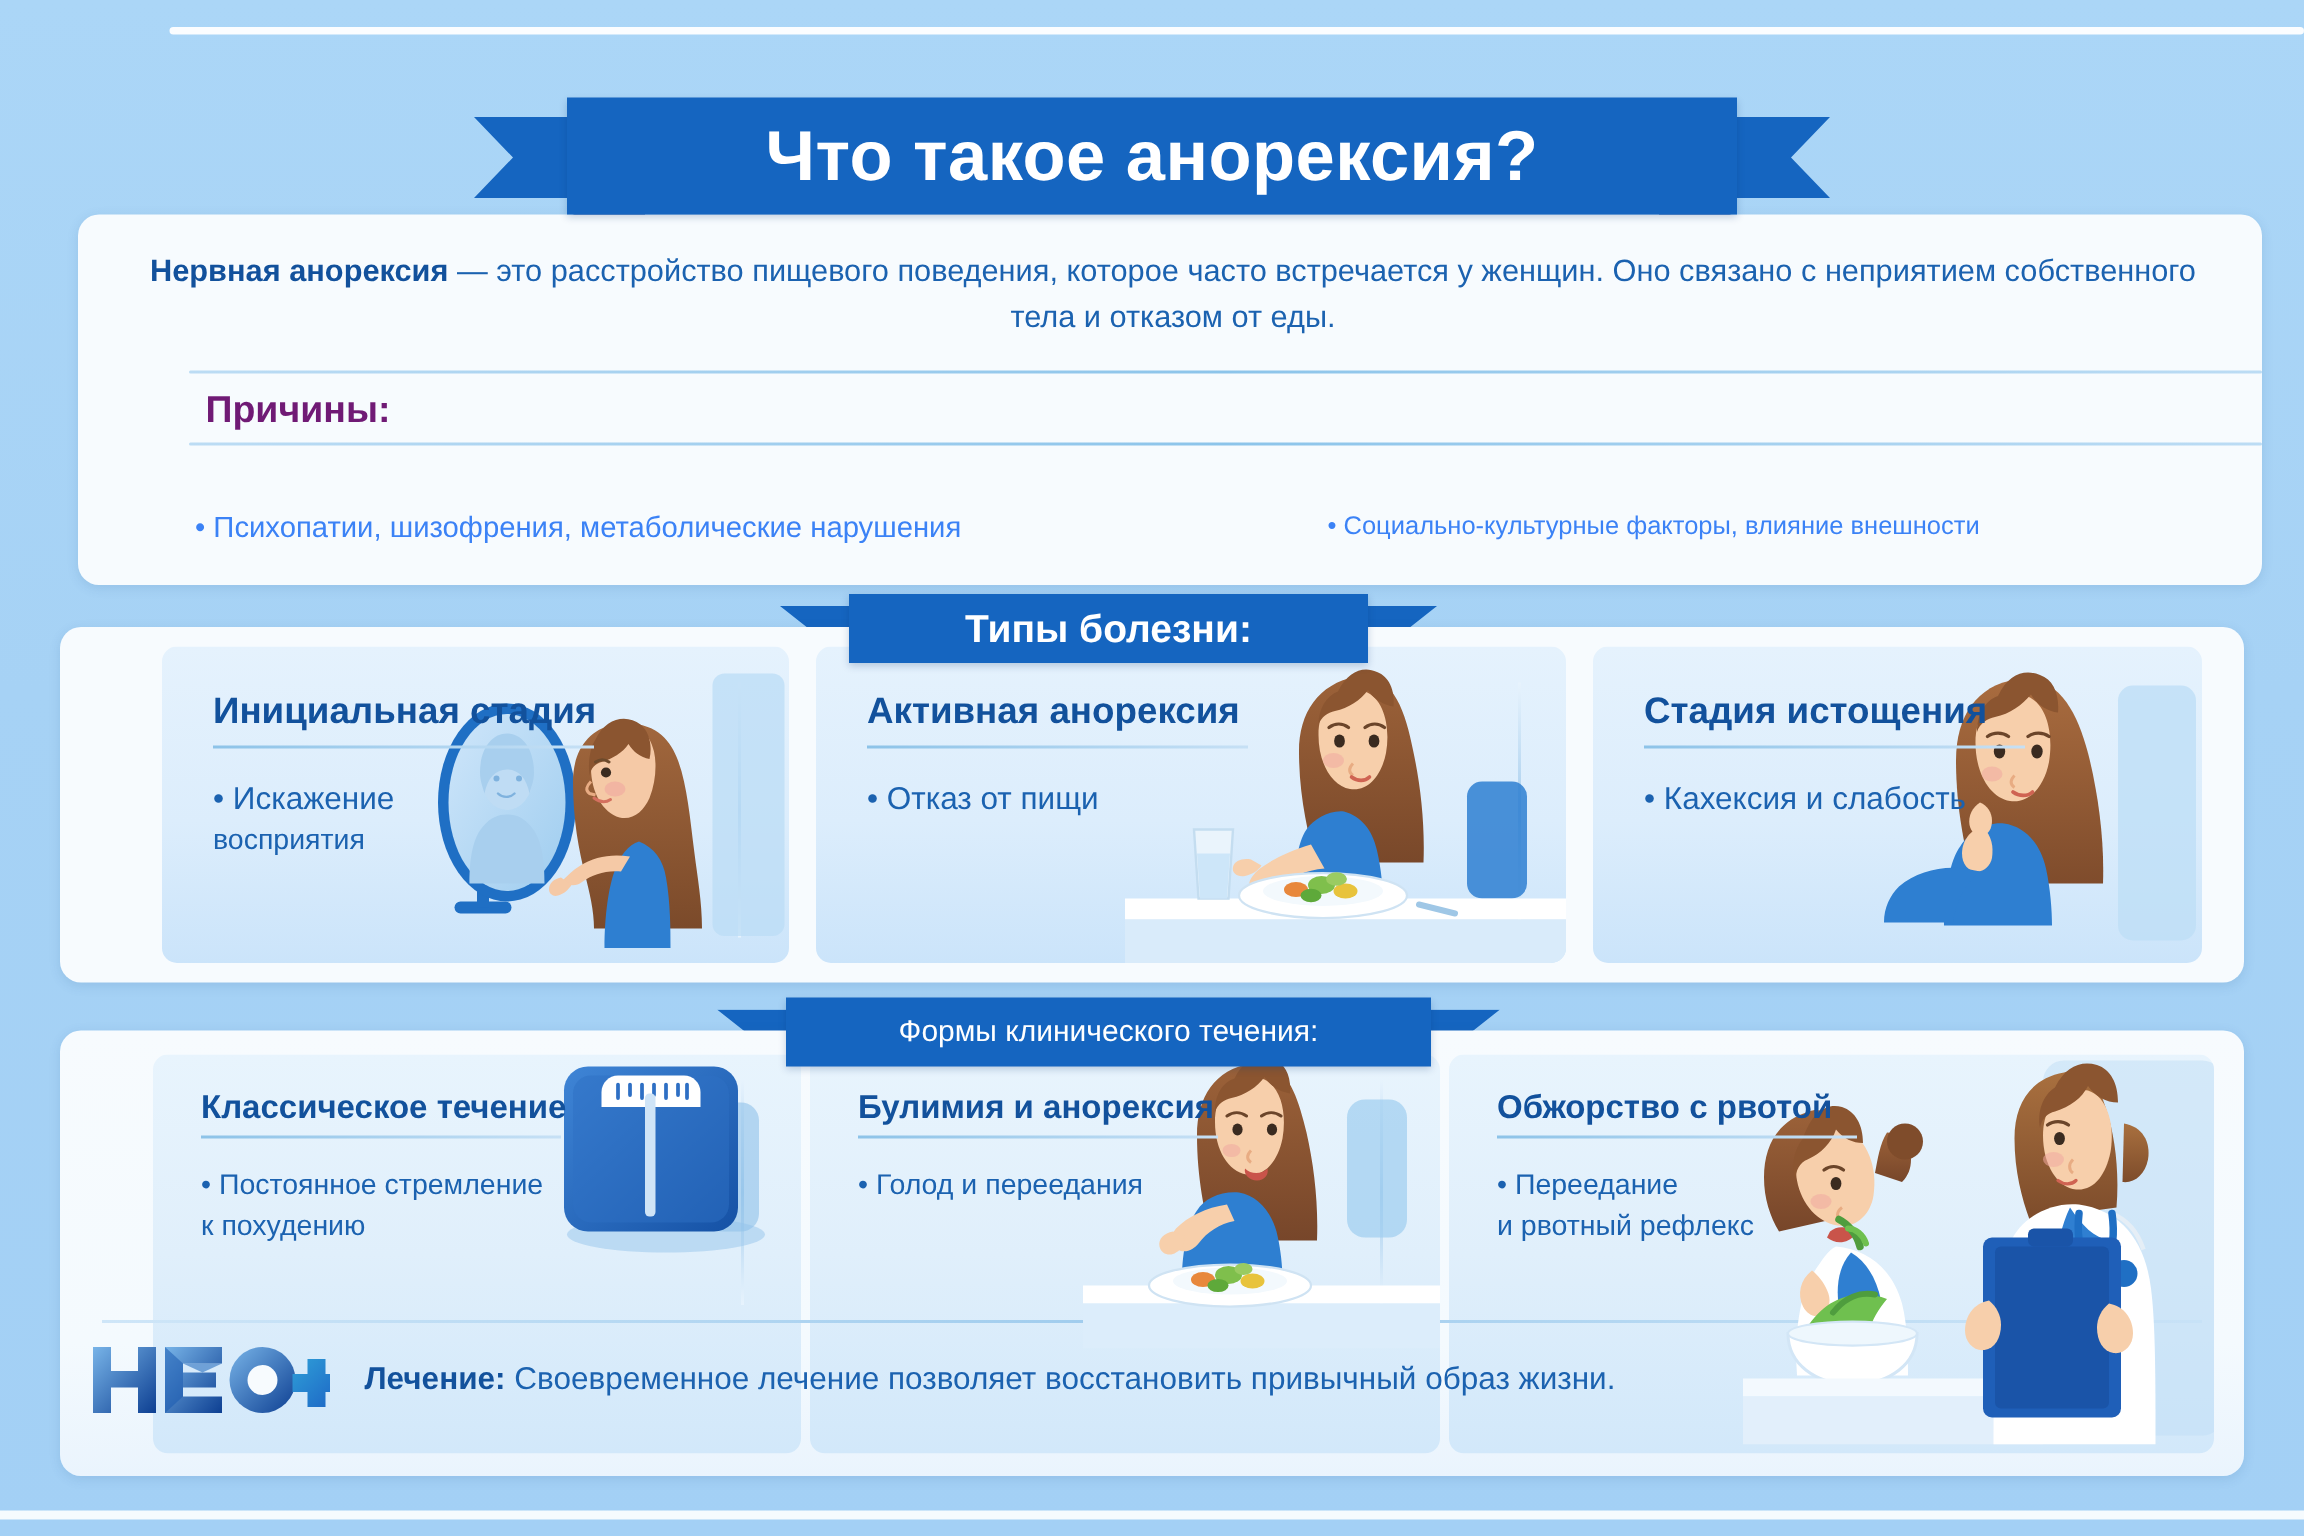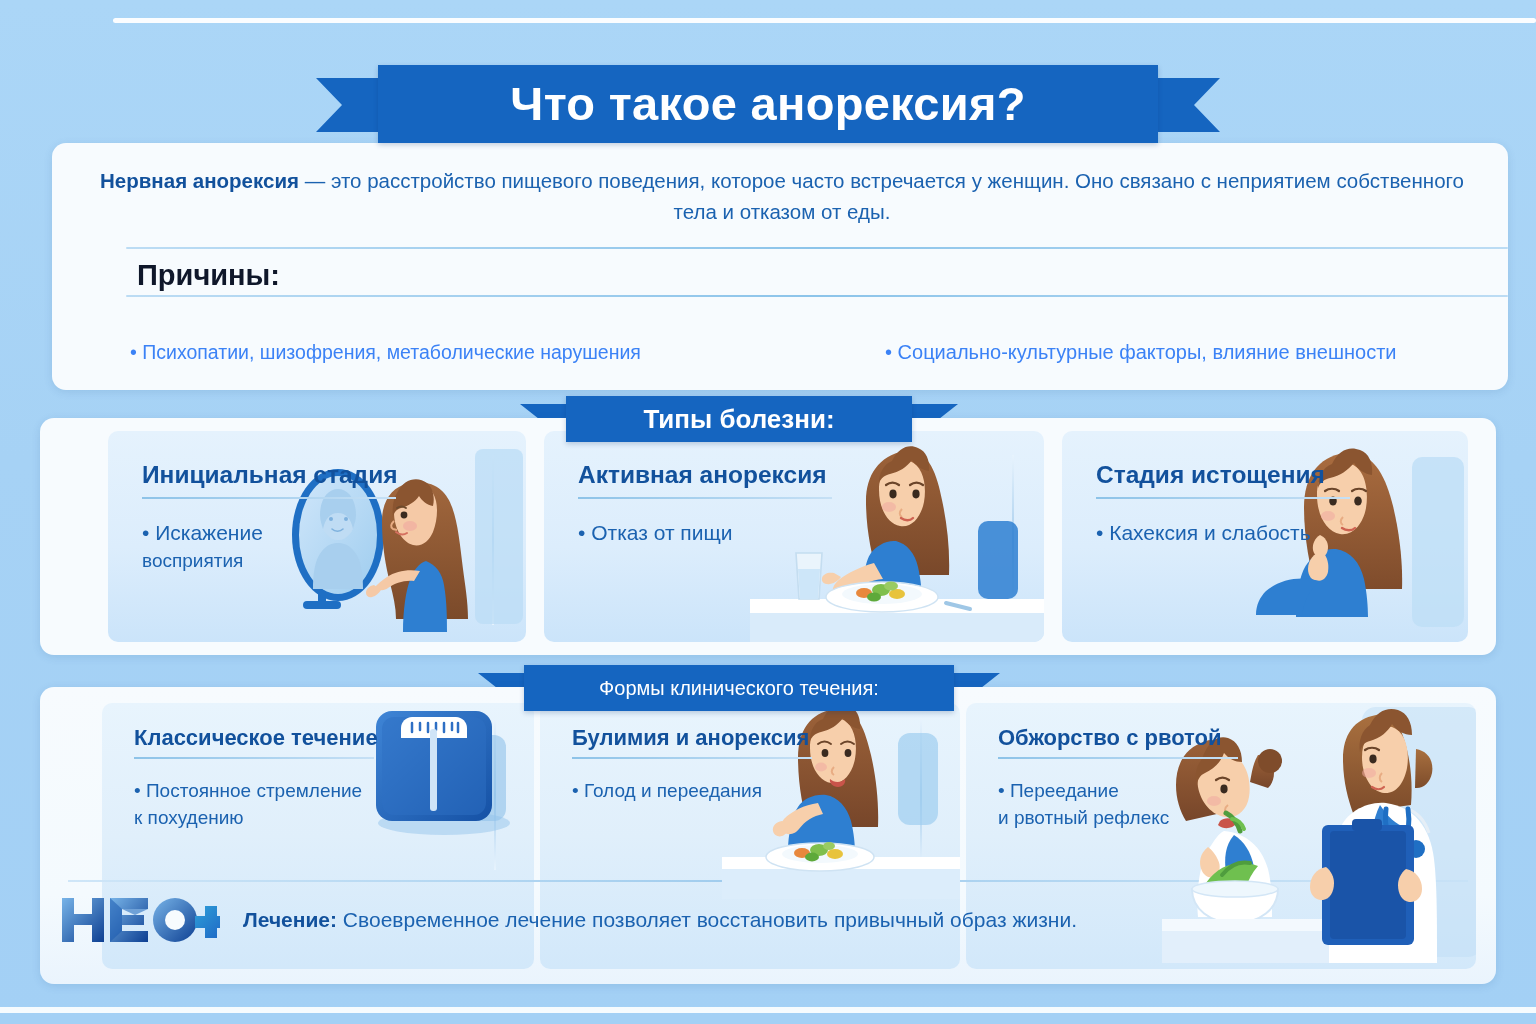--- a/index.html
+++ b/index.html
@@ -73,27 +73,27 @@
     color:#1b62b0;font-size:20.5px;line-height:31px;text-align:center;
   }
   .intro-text b{color:#12519c;font-weight:bold;}
   .intro-text .lead{font-weight:bold;}
   .rule{position:absolute;height:2px;background:linear-gradient(90deg,#bcdcf4,#8cc4ea,#bcdcf4);border-radius:2px;}
   #intro-rule1{left:74px;top:104px;width:1382px;}
   #intro-rule2{left:74px;top:152px;width:1382px;}
 
   #causes-title{
     position:absolute;left:85px;top:116px;
-    color:#0f172a;font-size:29px;font-weight:bold;
+    color:#701a75;font-size:25px;font-weight:bold;
   }
   .cause{
     position:absolute;top:198px;color:#3b82f6;font-size:19.5px;white-space:nowrap;
   }
   #cause-0{left:78px;}
-  #cause-1{left:833px;font-size:20px;}
+  #cause-1{left:833px;font-size:17px;}
 
   
   .col{position:absolute;top:13px;height:211px;border-radius:10px;overflow:hidden;}
   .col .wash{
     position:absolute;inset:0;
     background:linear-gradient(180deg,#e5f2fd 0%,#dcedfc 55%,#cbe4fa 100%);
   }
   .col .heading{
     position:absolute;left:34px;top:30px;z-index:4;
     color:#12519c;font-size:24.5px;font-weight:bold;white-space:nowrap;

